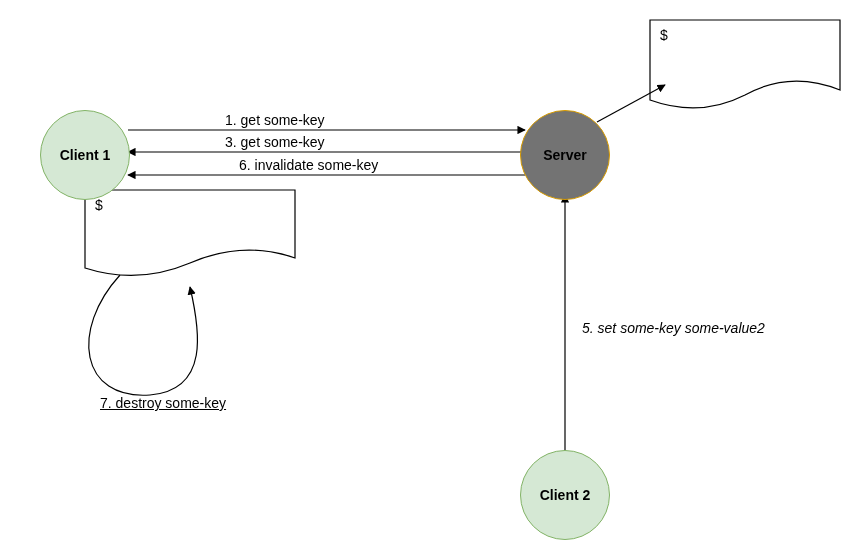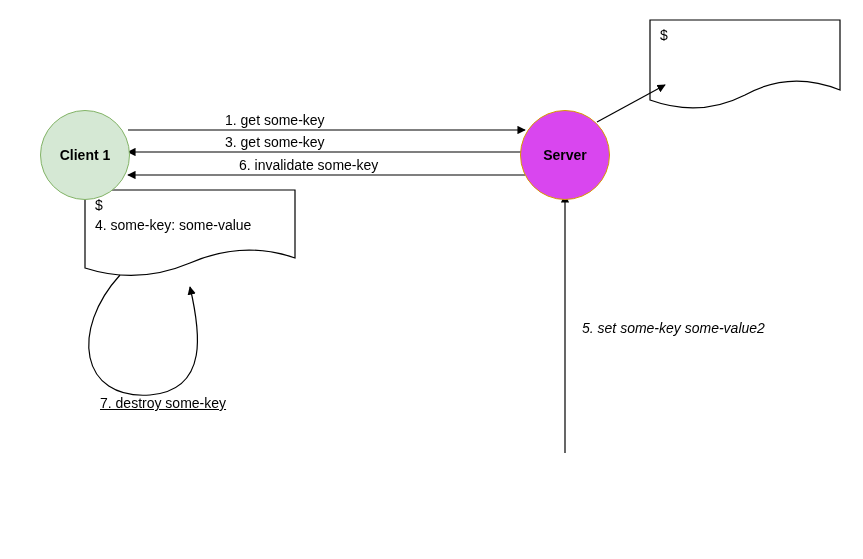--- a/index.html
+++ b/index.html
@@ -27,21 +27,21 @@
     justify-content: center;
     font-weight: bold;
     box-sizing: border-box;
   }
   .client {
     background: #d5e8d4;
     border: 1px solid #82b366;
     align-items: center;
   }
   .server {
-    background: #d946ef;
+    background: #737373;
     border: 1px solid #d79b00;
   }
   .doc {
     position: absolute;
     background: #ffffff;
     box-sizing: border-box;
   }
   .doc-text {
     position: absolute;
     left: 10px;
@@ -103,31 +103,33 @@
   </svg>
 
   <div class="node-circle client" style="left:40px; top:110px; width:90px; height:90px;">
     <span>Client 1</span>
   </div>
 
   <div class="node-circle server" style="left:520px; top:110px; width:90px; height:90px;">
     <span>Server</span>
   </div>
 
+  <div class="node-circle client" style="left:520px; top:450px; width:90px; height:90px;">
+    <span>Client 2</span>
+  </div>
 
   <div class="doc" style="left:650px; top:20px; width:190px; height:60px; background:transparent;">
     <div class="doc-text">
       <div>$</div>
     </div>
   </div>
 
   <div class="doc" style="left:85px; top:190px; width:210px; height:60px; background:transparent;">
     <div class="doc-text">
       <div>$</div>
-      <div>4. some-key: some-value</div>
     </div>
   </div>
 
   <div class="label" style="left:225px; top:112px;">1. get some-key</div>
   <div class="label" style="left:225px; top:134px;">3. get some-key</div>
   <div class="label" style="left:239px; top:157px;">6. invalidate some-key</div>
   <div class="label" style="left:582px; top:320px;font-style:italic;">5. set some-key some-value2</div>
   <div class="label" style="left:100px; top:395px;text-decoration:underline;">7. destroy some-key</div>
 
 </div>

